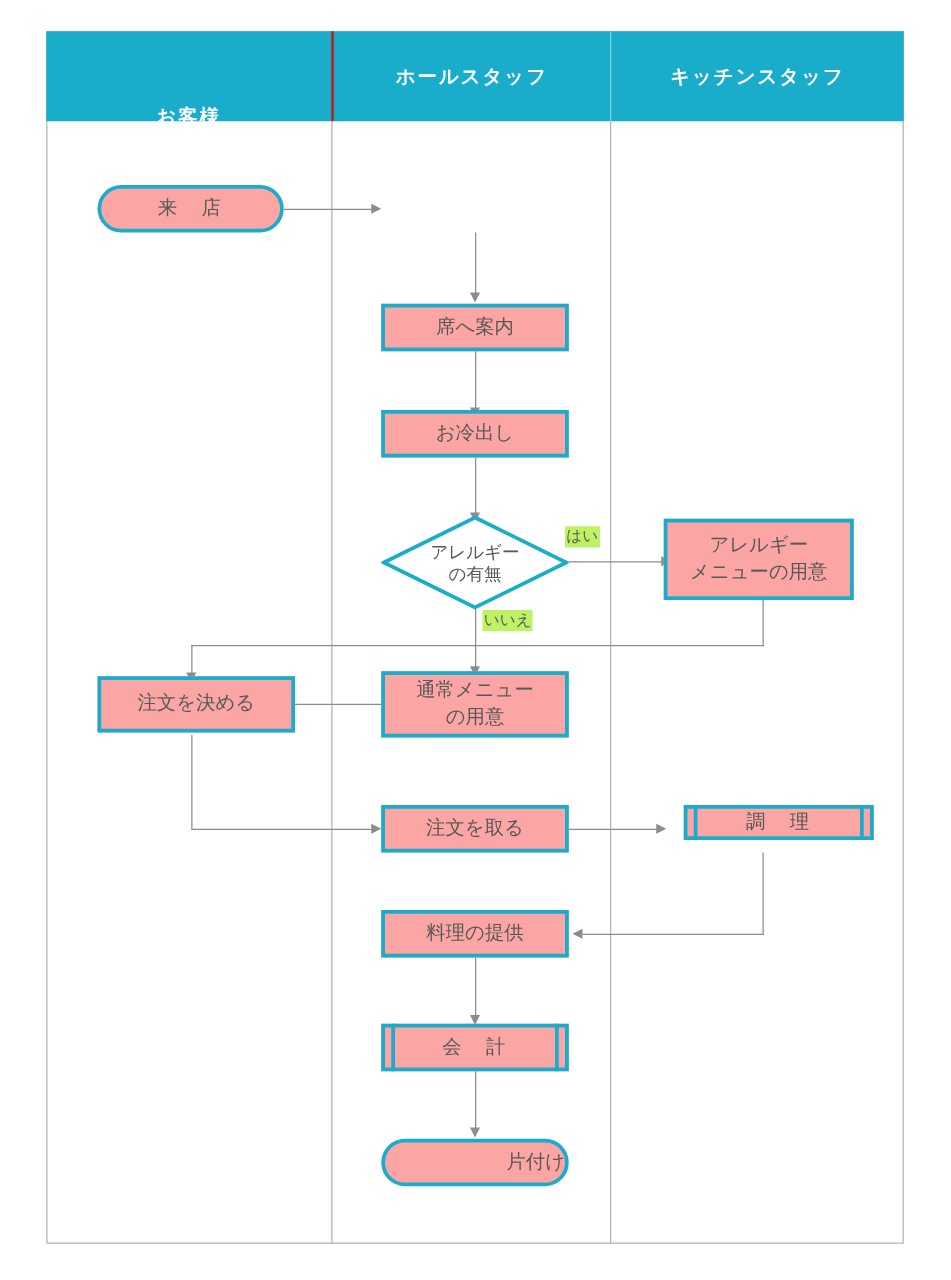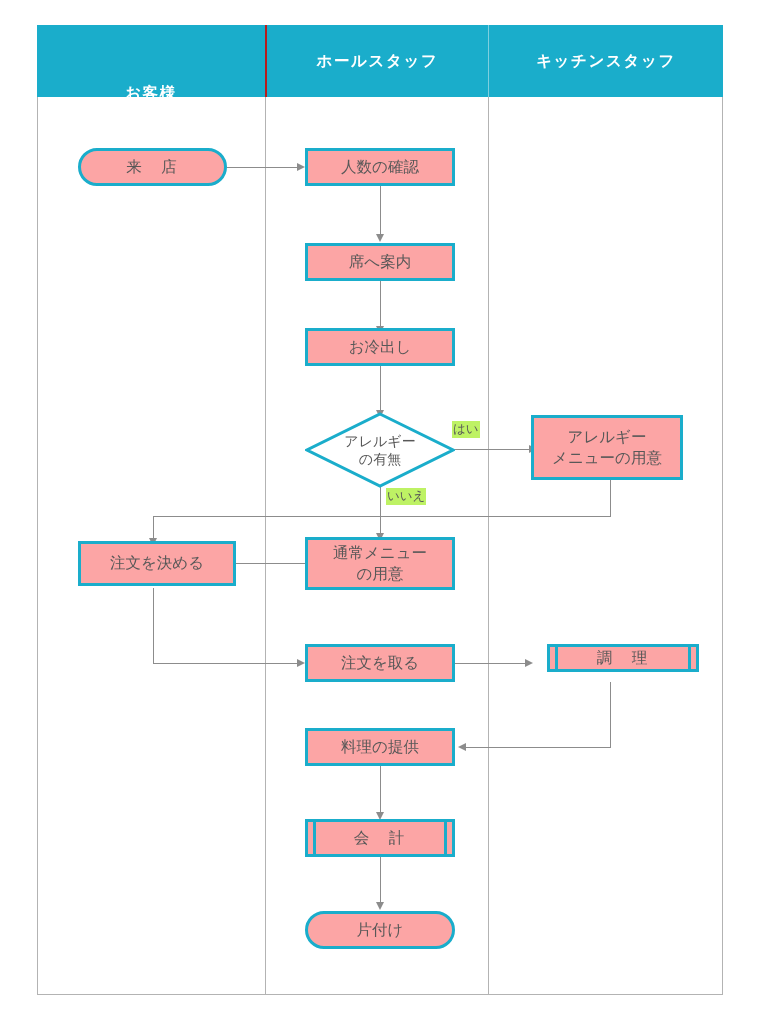--- a/index.html
+++ b/index.html
@@ -147,23 +147,20 @@
   <div class="ln v" style="left:380px;top:857px;height:47px;"></div>
   <div class="arw down" style="left:375.5px;top:902px;"></div>
 
   <div class="elabel" style="left:452px;top:421px;">はい</div>
   <div class="elabel" style="left:386px;top:488px;">いいえ</div>
 
   <div class="node terminal" style="left:78px;top:148px;width:149px;height:38px;letter-spacing:2px;">
     <span class="lbl">来　店</span>
   </div>
 
-  <div class="node process" style="left:305px;top:148px;width:150px;height:38px;">
-    <span class="lbl">人数の確認</span>
-  </div>
 
   <div class="node process" style="left:305px;top:243px;width:150px;height:38px;">
     <span class="lbl">席へ案内</span>
   </div>
 
   <div class="node process" style="left:305px;top:328px;width:150px;height:38px;">
     <span class="lbl">お冷出し</span>
   </div>
 
   <div class="diamond" style="left:305px;top:412px;width:150px;height:76px;">
@@ -197,17 +194,17 @@
   </div>
 
   <div class="node process" style="left:305px;top:728px;width:150px;height:38px;">
     <span class="lbl">料理の提供</span>
   </div>
 
   <div class="node predef" style="left:305px;top:819px;width:150px;height:38px;letter-spacing:2px;">
     <span class="lbl">会　計</span>
   </div>
 
-  <div class="node terminal" style="left:305px;top:911px;width:150px;height:38px;">
+  <div class="node terminal" style="left:305px;top:911px;width:150px;height:38px;justify-content:flex-end;">
     <span class="lbl">片付け</span>
   </div>
 
 </div>
 
 </body></html>

